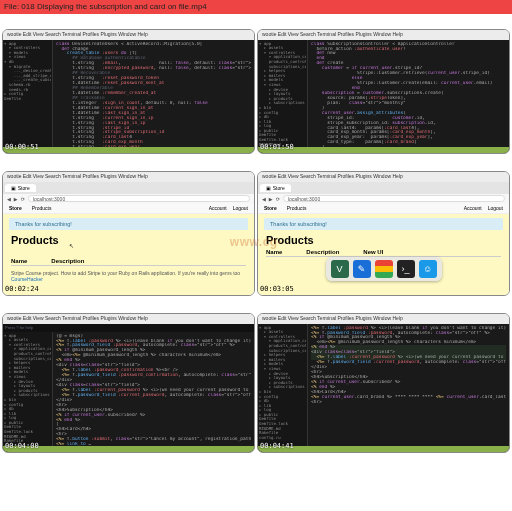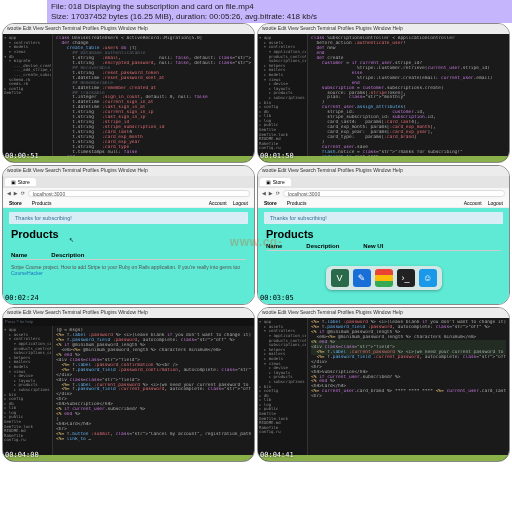--- a/index.html
+++ b/index.html
@@ -1,34 +1,34 @@
 <!DOCTYPE html>
 <html><head>
 <meta charset="utf-8">
 <style>
   * { margin: 0; padding: 0; box-sizing: border-box; }
   body { width: 512px; height: 511px; background: #fff; font-family: Arial, sans-serif; font-size: 8px; overflow: hidden; position: relative; }
-  .meta { padding: 2px 4px; font-size: 8px; line-height: 1.2; color: #222; background: #c4b5fd; margin-left: 47px; }
+  .meta { padding: 2px 4px; font-size: 8px; line-height: 1.2; color: #222; background: #ef4444; }
   .grid { display: grid; grid-template-columns: 1fr 1fr; grid-template-rows: 140px 140px 155px; gap: 2px; padding: 0 2px; }
-  .pane { position: relative; border: 1px solid #888; overflow: hidden; border-radius: 12px; }
+  .pane { position: relative; border: 1px solid #888; overflow: hidden; border-radius: 6px; margin-top: 15px; }
   .ts { position: absolute; bottom: 2px; left: 2px; color: #fff; font-size: 7px; font-family: monospace; text-shadow: 0 0 2px #000; z-index: 5; }
   .menubar { background: #ececec; height: 10px; font-size: 5px; padding: 1px 4px; color: #333; white-space: nowrap; overflow: hidden; }
   .term { background: #1a1a1a; color: #aaa; font-family: Menlo, monospace; font-size: 4.5px; line-height: 1.1; height: calc(100% - 10px); display: flex; }
   .sidebar { width: 50px; background: #161616; color: #888; padding: 2px 1px; font-size: 4px; line-height: 1.15; overflow: hidden; border-right: 1px solid #333; }
   .sidebar .f { white-space: nowrap; overflow: hidden; }
   .editor { flex: 1; padding: 2px 3px; overflow: hidden; }
   .code-ln { white-space: pre; overflow: hidden; }
   .kw { color: #c678dd; }
   .com { color: #5c6370; }
   .fn { color: #61afef; }
   .sym { color: #e06c75; }
   .yel { color: #e5c07b; }
   .status { position: absolute; bottom: 0; left: 0; right: 0; height: 6px; background: #8ab04a; font-size: 4px; color: #1a1a1a; padding: 0 2px; white-space: nowrap; overflow: hidden; }
   
-  .browser { background: #5eead4; height: 100%; display: flex; flex-direction: column; }
+  .browser { background: #fef9c3; height: 100%; display: flex; flex-direction: column; }
   .tabbar { background: #e4e4e4; height: 12px; display: flex; align-items: center; font-size: 5px; padding: 0 2px; }
   .tab { background: #fff; padding: 1px 6px; border-radius: 3px 3px 0 0; display: flex; align-items: center; gap: 2px; }
   .addr { background: #f7f7f7; height: 10px; display: flex; align-items: center; font-size: 5px; padding: 0 4px; color: #555; gap: 3px; }
   .urlbox { flex: 1; background: #fff; border: 1px solid #ddd; border-radius: 6px; padding: 0 4px; height: 7px; line-height: 7px; }
   .nav { background: #f9f9f9; height: 10px; display: flex; align-items: center; font-size: 5px; padding: 0 6px; gap: 10px; border-bottom: 1px solid #eee; }
   .nav .brand { font-weight: bold; }
   .nav .right { margin-left: auto; display: flex; gap: 6px; }
   .flash { background: #d9edf7; color: #31708f; padding: 3px 6px; font-size: 5.5px; margin: 4px 6px 2px; border-radius: 1px; }
   .page { padding: 2px 8px; flex: 1; }
   .page h1 { font-size: 11px; font-weight: bold; margin-bottom: 3px; }
@@ -49,21 +49,20 @@
   .pane6 .editor .code-ln:nth-child(5),
   .pane6 .editor .code-ln:nth-child(6),
   .pane6 .editor .code-ln:nth-child(7),
   .pane6 .editor .code-ln:nth-child(8) { background: rgba(60,100,60,0.25); }
 </style>
 </head>
 <body>
 
 <div class="meta">
   <div>File: 018 Displaying the subscription and card on file.mp4</div>
-  <div>Size: 17037452 bytes (16.25 MiB), duration: 00:05:26, avg.bitrate: 418 kb/s</div>
 </div>
 
 <div class="grid">
 
   <div class="pane">
     <div class="menubar">wootie  Edit  View  Search  Terminal  Profiles  Plugins  Window  Help</div>
     <div class="term">
       <div class="sidebar">
           <div class="f">▾&nbsp;app</div>
           <div class="f">&nbsp;&nbsp;▾&nbsp;controllers</div>

